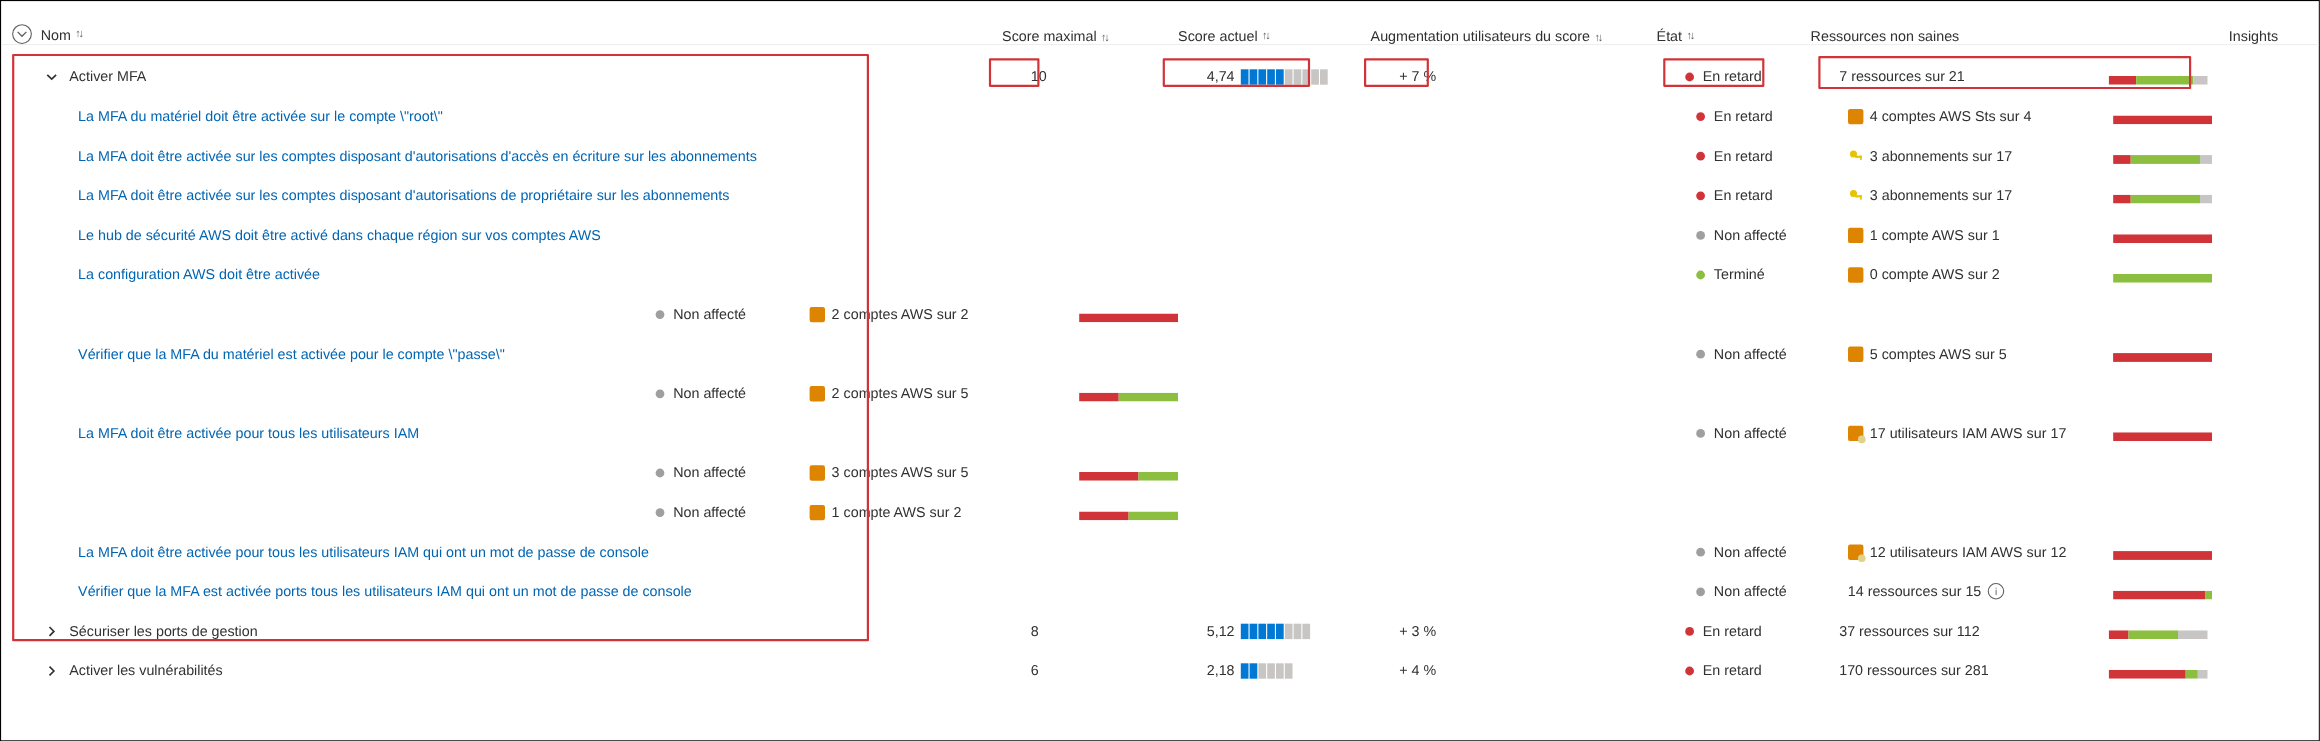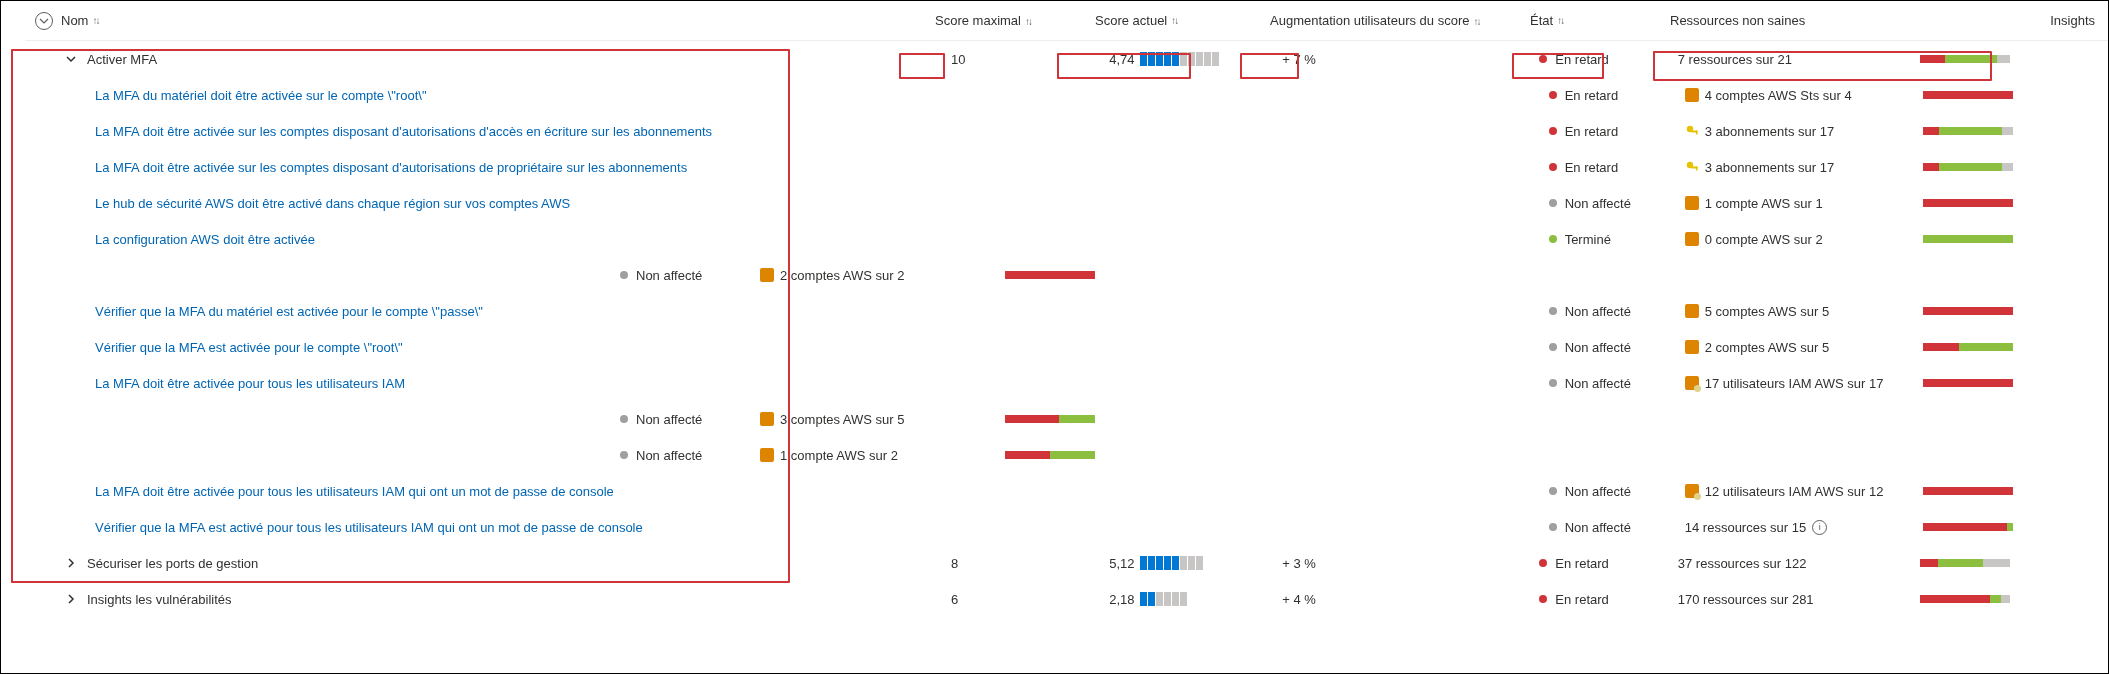--- a/index.html
+++ b/index.html
@@ -19,24 +19,23 @@
     position: relative;
     overflow: hidden;
   }
   .scroll-area {
     position: absolute;
     top:0; left:0; right:0; bottom:0;
     overflow-y: scroll;
   }
   .header-row, .row, .subrow {
     display: flex;
-    align-items: center;
+    align-items: flex-end;
     min-height: 36px;
     box-sizing: border-box;
-    margin-left: 24px;
   }
   .header-row {
     height: 40px;
     border-bottom: 1px solid #eee;
     font-weight: 400;
     color: #323130;
   }
   .col-name   { width: 900px; padding-left: 10px; display:flex; align-items:center;}
   .col-max    { width: 160px; }
   .col-cur    { width: 175px; display:flex; align-items:center;}
@@ -338,23 +337,20 @@
             <span>5 comptes AWS sur 5</span>
           </div>
           <div class="col-bar">
             <div class="hbar">
               <span class="seg-r" style="width: 100%;"></span>
             </div>
           </div>
           <div class="col-ins"></div>
         </div>
         <div class="subrow">
-          <div class="col-name">
-            <span class="link">Vérifier que la MFA est activée pour le compte \"root\"</span>
-          </div>
           <div class="col-max"></div>
           <div class="col-cur"></div>
           <div class="col-inc"></div>
           <div class="col-state">
             <span class="dot grey"></span>
             <span>Non affecté</span>
           </div>
           <div class="col-res">
             <span class="ricon aws"></span>
             <span>2 comptes AWS sur 5</span>
@@ -446,21 +442,21 @@
           </div>
           <div class="col-bar">
             <div class="hbar">
               <span class="seg-r" style="width: 100%;"></span>
             </div>
           </div>
           <div class="col-ins"></div>
         </div>
         <div class="subrow">
           <div class="col-name">
-            <span class="link">Vérifier que la MFA est activé pour tous les utilisateurs IAM qui ont un mot de passe de console</span>
+            <span class="link">Vérifier que la MFA est activée ports tous les utilisateurs IAM qui ont un mot de passe de console</span>
           </div>
           <div class="col-max"></div>
           <div class="col-cur"></div>
           <div class="col-inc"></div>
           <div class="col-state">
             <span class="dot grey"></span>
             <span>Non affecté</span>
           </div>
           <div class="col-res">
             <span>14 ressources sur 15</span>
@@ -496,39 +492,39 @@
               <span class="blk"></span>
               <span class="blk"></span>
             </span>
           </div>
           <div class="col-inc">+ 3 %</div>
           <div class="col-state">
             <span class="dot red"></span>
             <span>En retard</span>
           </div>
           <div class="col-res">
-            <span>37 ressources sur 122</span>
+            <span>37 ressources sur 112</span>
           </div>
           <div class="col-bar">
             <div class="hbar">
               <span class="seg-r" style="width: 20%;"></span>
               <span class="seg-g" style="width: 50%;"></span>
               <span class="seg-gr" style="width: 30%;"></span>
             </div>
           </div>
           <div class="col-ins"></div>
         </div>
         <div class="row group-row">
           <div class="col-name">
             <span class="expander">
               <svg viewBox="0 0 12 12">
                 <path d="M4 2 L8 6 L4 10"></path>
               </svg>
             </span>
-            <span>Insights les vulnérabilités</span>
+            <span>Activer les vulnérabilités</span>
           </div>
           <div class="col-max">6</div>
           <div class="col-cur">
             <span>2,18</span>
             <span class="blocks">
               <span class="blk on"></span>
               <span class="blk on"></span>
               <span class="blk"></span>
               <span class="blk"></span>
               <span class="blk"></span>

